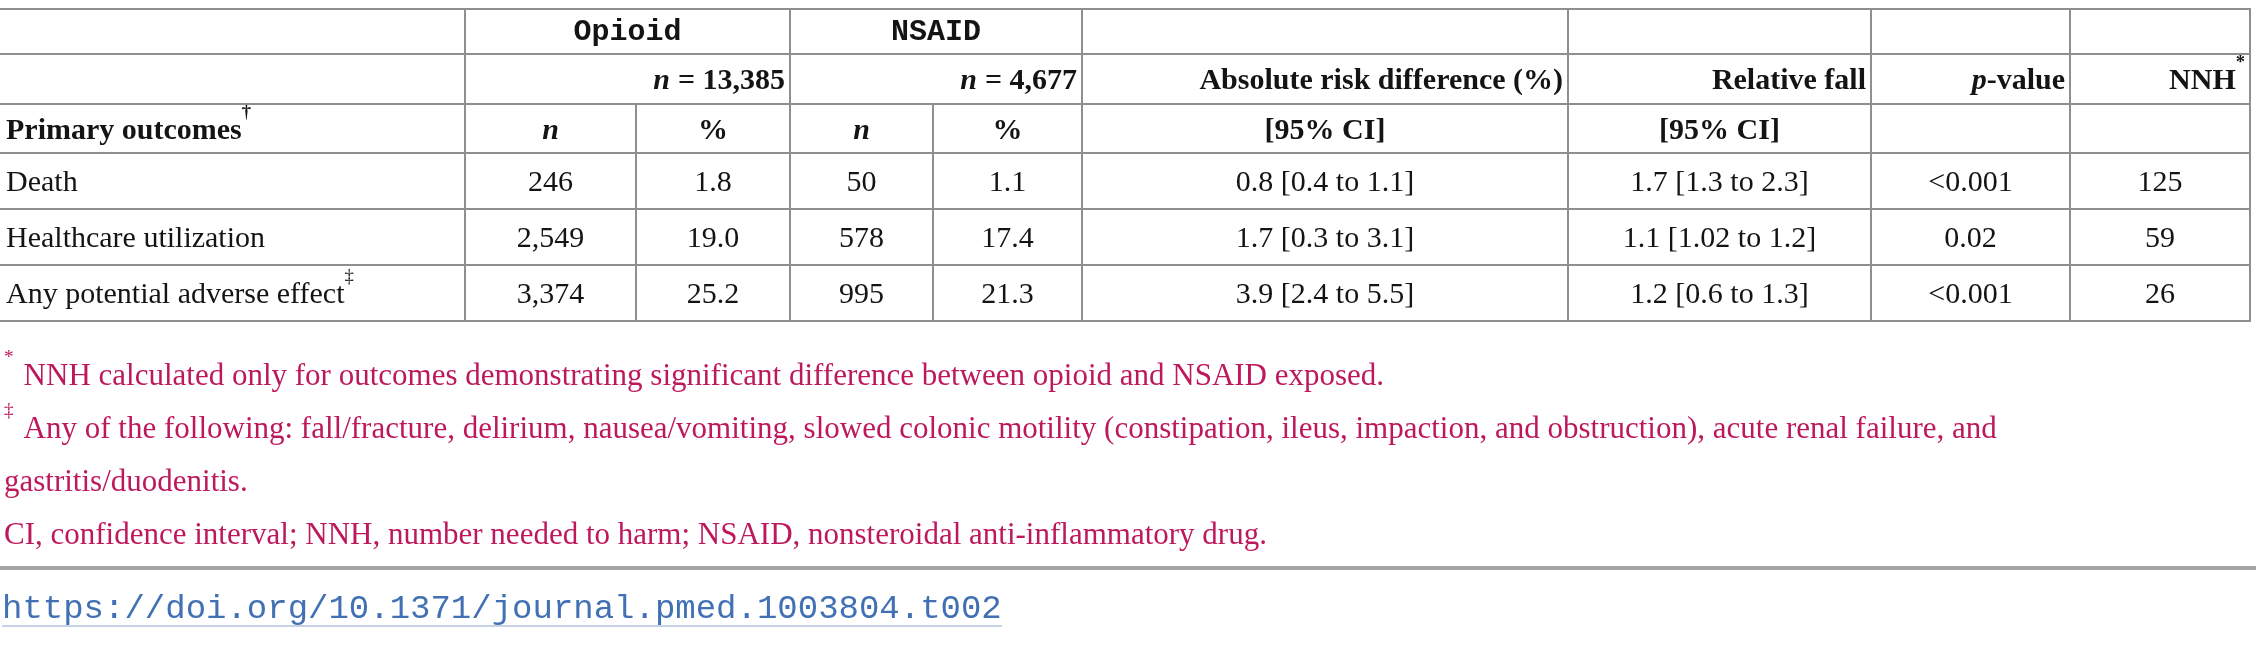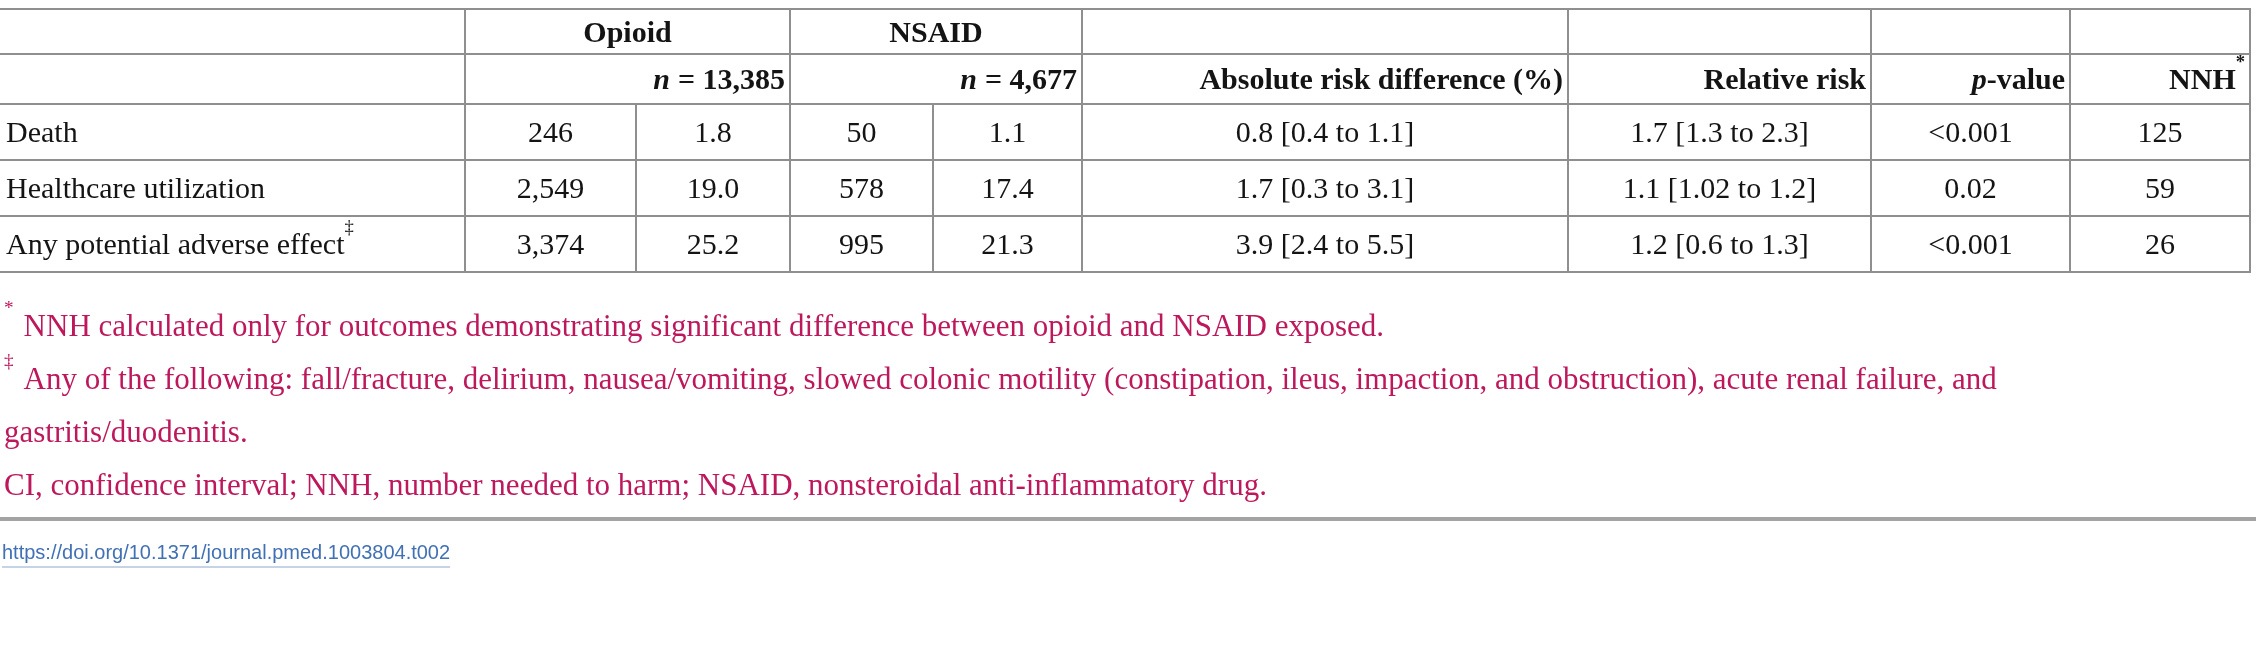--- a/index.html
+++ b/index.html
@@ -25,21 +25,21 @@
     font-size: 30px;
     padding: 0 4px;
     overflow: hidden;
     white-space: nowrap;
   }
   table.results td:first-child { border-left: none; }
   table.results td.rowlabel {
     text-align: left;
     padding-left: 6px;
   }
-  tr.r1 td { height: 45px; }
+  tr.r1 td { height: 45px; font-family: Liberation Mono, monospace; }
   tr.r2 td { height: 50px; text-align: right; }
   tr.r3 td { height: 49px; }
   tr.data td { height: 56px; }
 
   .b { font-weight: bold; }
   .it { font-style: italic; }
   sup.mark {
     font-size: 62%;
     position: relative;
     top: -0.55em;
@@ -63,22 +63,22 @@
     width: 2256px;
     height: 4px;
     background: #a3a3a3;
     margin-top: 6px;
   }
 
   .doi {
     margin: 20px 0 0 2px;
   }
   .doi a {
-    font-family: Liberation Sans, sans-serif;
-    font-size: 20px;
+    font-family: Liberation Mono, monospace;
+    font-size: 34px;
     color: #4170b4;
     text-decoration: underline;
     text-decoration-color: #c6d2e6;
     text-decoration-thickness: 2px;
     text-underline-offset: 7px;
     cursor: pointer;
   }
 </style>
 </head>
 <body>
@@ -111,29 +111,42 @@
 
     <tr class="r2">
       <td></td>
       <td colspan="2" class="b">
         <span class="nlab">n</span><span>= 13,385</span>
       </td>
       <td colspan="2" class="b">
         <span class="nlab">n</span><span>= 4,677</span>
       </td>
       <td class="b">Absolute risk difference (%)</td>
-      <td class="b">Relative risk</td>
+      <td class="b">Relative fall</td>
       <td class="b">
         <span class="it">p</span><span>-value</span>
       </td>
       <td class="b">
         <span>NNH</span><sup class="mark">*</sup>
       </td>
     </tr>
 
+    <tr class="r3">
+      <td class="rowlabel b">
+        <span>Primary outcomes</span><sup class="mark">†</sup>
+      </td>
+      <td class="b it">n</td>
+      <td class="b">%</td>
+      <td class="b it">n</td>
+      <td class="b">%</td>
+      <td class="b">[95% CI]</td>
+      <td class="b">[95% CI]</td>
+      <td></td>
+      <td></td>
+    </tr>
 
     <tr class="data">
       <td class="rowlabel">
         <span>Death</span><sup class="mark"></sup>
       </td>
       <td>246</td>
       <td>1.8</td>
       <td>50</td>
       <td>1.1</td>
       <td>0.8 [0.4 to 1.1]</td>

